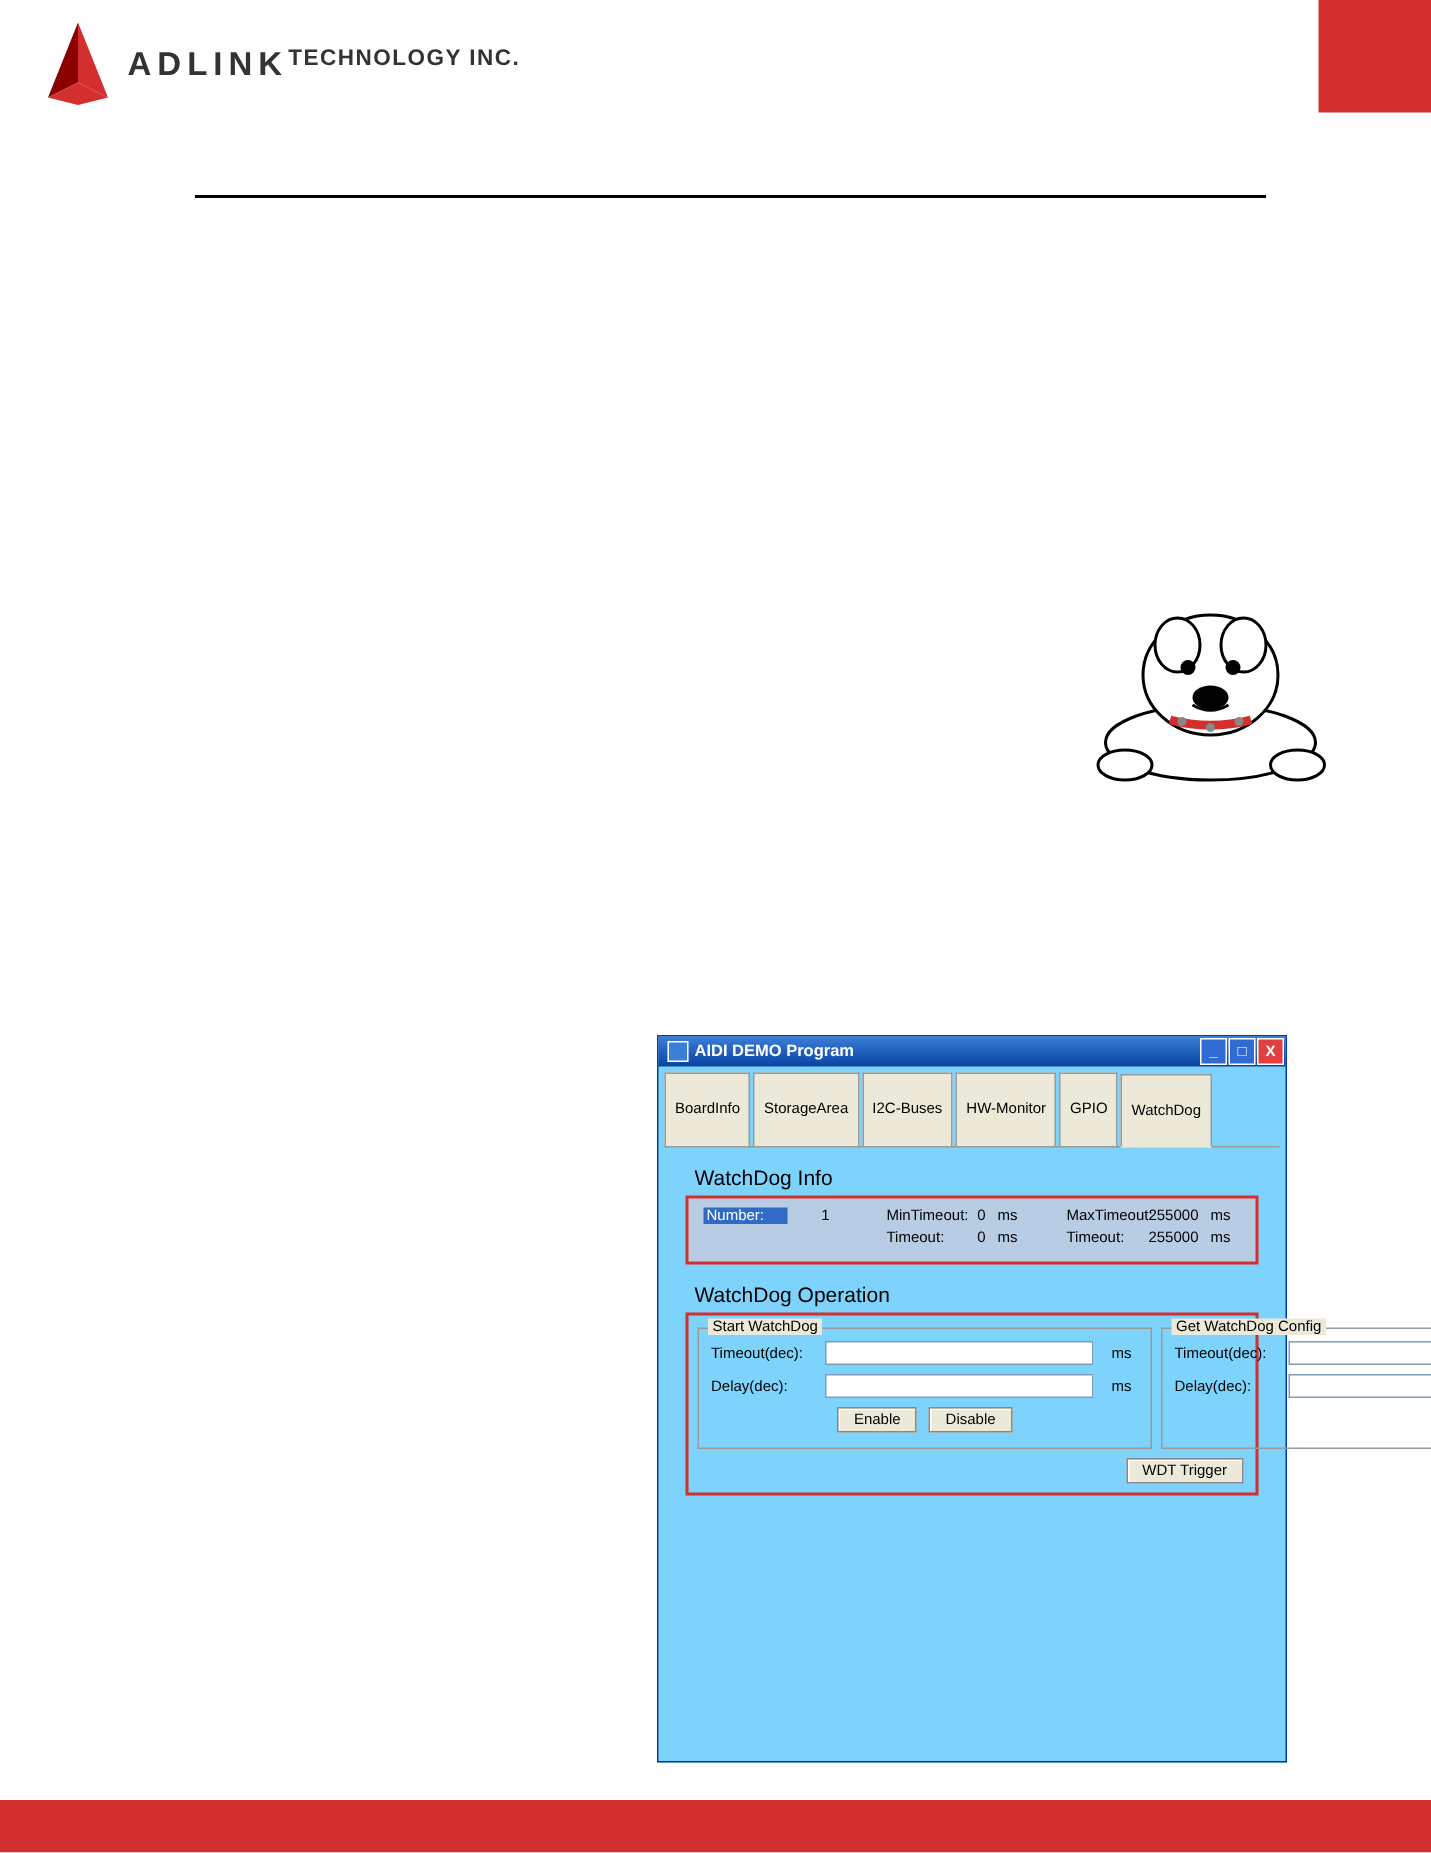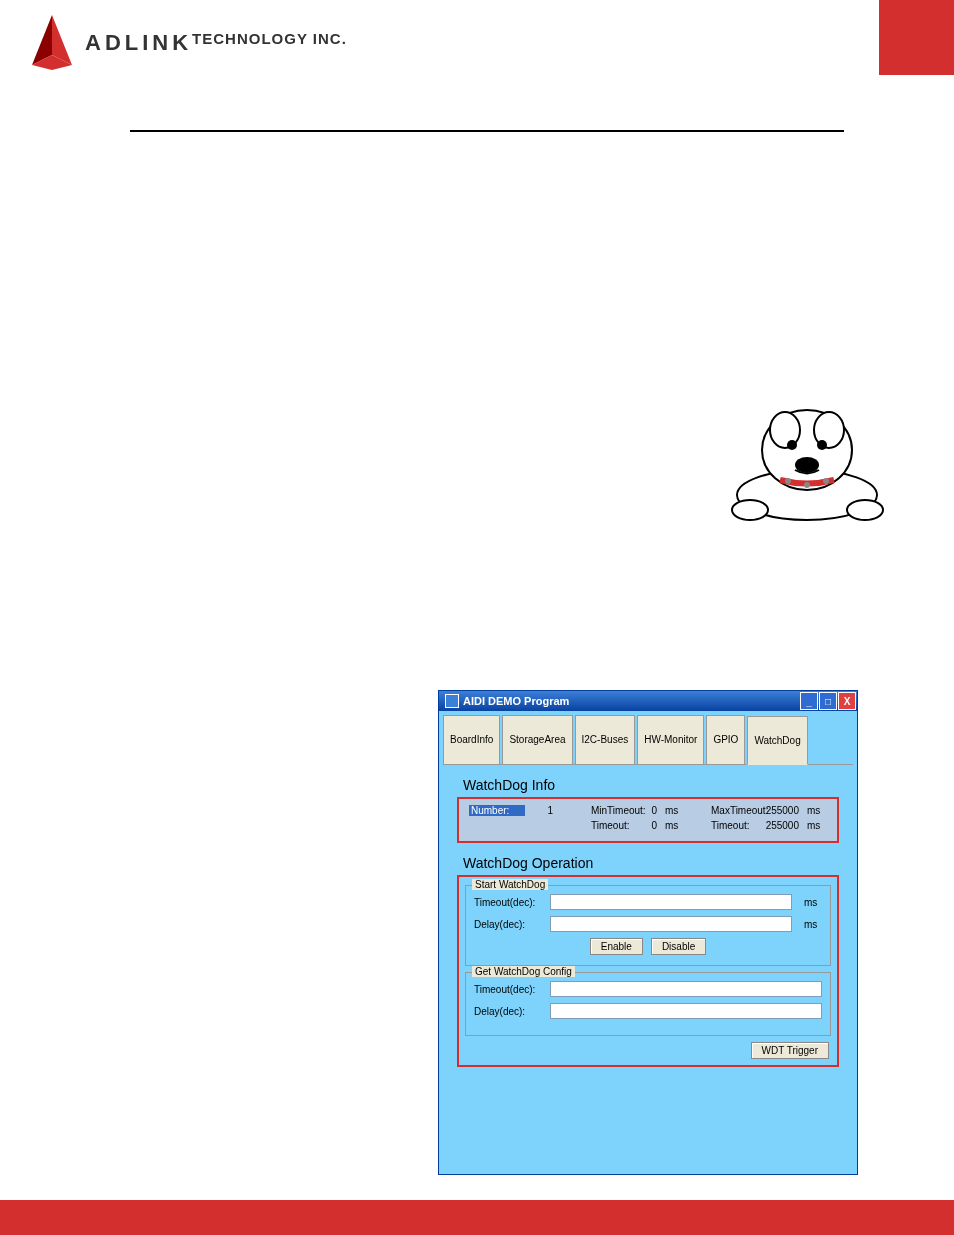--- a/index.html
+++ b/index.html
@@ -38,21 +38,21 @@
   .marker2 { top: 932px; }
   
   .info-box { border: 2px solid #d32f2f; background: #b8cce4; margin: 0 4px 12px 4px; padding: 6px 10px; font-size: 10px; }
   .info-row { display: flex; gap: 8px; align-items: center; margin-bottom: 4px; }
   .info-label { min-width: 56px; padding-left: 18px; }
   .info-label.sel { background: #316ac5; color: #fff; padding: 0 2px; }
   .info-val { min-width: 20px; text-align: right; }
   .info-unit { min-width: 20px; }
   
   .op-box { border: 2px solid #d32f2f; margin: 0 4px; padding: 8px 6px 6px 6px; font-size: 10px; }
-  .op-inner { display: flex; gap: 6px; flex-direction: column; }
+  .op-inner { display: flex; gap: 6px; }
   .fieldset { border: 1px solid #999; padding: 8px 8px 10px 8px; position: relative; }
   .fieldset-left { flex: 1.05; }
   .fieldset-right { flex: 1; }
   .fieldset-legend { position: absolute; top: -7px; left: 6px; background: #ece9d8; padding: 0 3px; font-size: 10px; }
   .fld-row { display: flex; align-items: center; gap: 12px; margin-bottom: 6px; }
   .fld-label { width: 64px; }
   .fld-input { flex: 1; height: 16px; border: 1px solid #7f9db9; background: #fff; }
   .fld-unit { width: 18px; }
   .btn { padding: 2px 10px; border: 1px solid #888; background: #ece9d8; font-size: 10px; cursor: default; box-shadow: 1px 1px 0 #fff inset; }
   .btn-row { display: flex; justify-content: center; gap: 8px; margin-top: 4px; }

